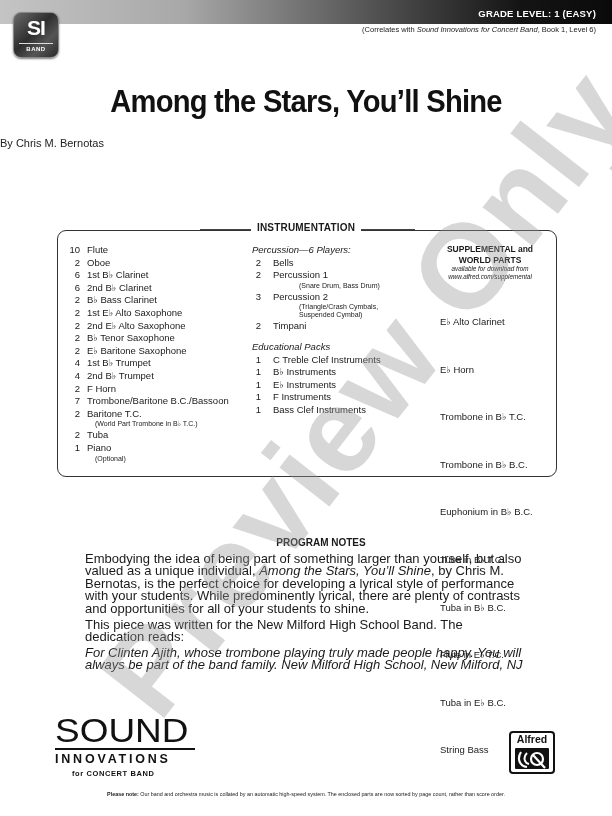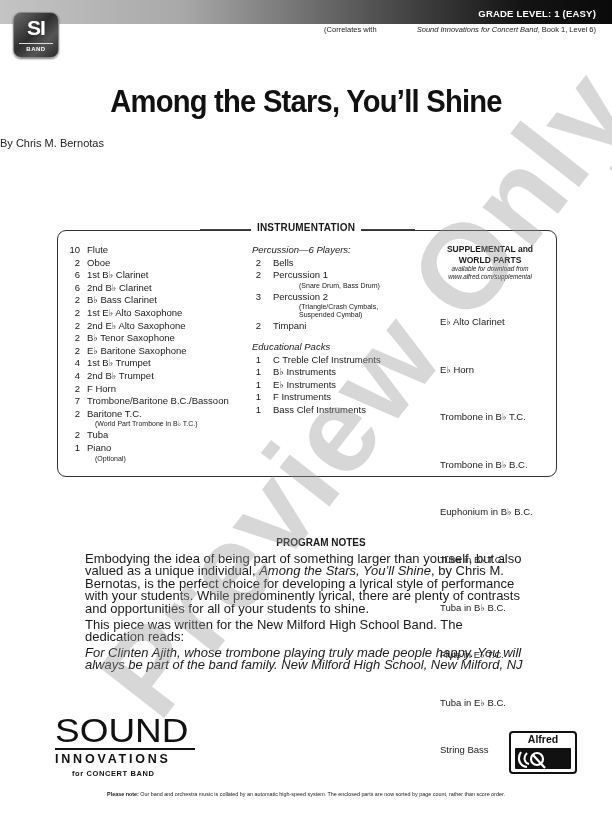--- a/index.html
+++ b/index.html
@@ -31,21 +31,21 @@
     }
 
     .grade-level {
       position: absolute; right: 16px; top: 8px; color: #ffffff;
       font-weight: bold; font-size: 9.5px; letter-spacing: 0.2px;
     }
     .correlates {
       position: absolute; right: 16px; top: 25px; font-size: 7.5px; color: #222;
       white-space: nowrap;
     }
-    .correlates em { font-style: italic; margin-left: 38px; }
+    .correlates em { font-style: italic; }
 
     .title {
       position: absolute; left: 0; width: 612px; top: 84px; text-align: center;
       font-family: "Liberation Sans", sans-serif; font-weight: bold;
       font-size: 31px; letter-spacing: -0.8px; color: #111;
       transform: scaleX(0.94);
     }
     .composer {
       position: absolute; left: 0; width: 612px; top: 137px; text-align: left;
       font-size: 11px; color: #222;
@@ -108,21 +108,21 @@
     }
     .sound-logo .rule { height: 1.5px; background: #111; width: 140px; margin-top: 2px; }
     .sound-logo .innov {
       font-weight: bold; font-size: 12.5px; letter-spacing: 2.8px; margin-top: 2px; color: #111;
     }
     .sound-logo .concert {
       font-weight: bold; font-size: 7.5px; letter-spacing: 0.6px; margin-top: 3px; margin-left: 17px; color: #111;
     }
 
     .alfred-logo {
-      position: absolute; left: 509px; top: 731px; width: 68px; height: 43px;
+      position: absolute; left: 509px; top: 731px; width: 46px; height: 43px;
       border: 2px solid #111; border-radius: 4px; background: #fff;
     }
     .alfred-logo .alfred-text {
       position: absolute; left: 0; right: 0; top: 0px; text-align: center;
       font-weight: bold; font-size: 10.5px; color: #111;
     }
     .alfred-logo .alfred-mark {
       position: absolute; left: 4px; right: 4px; top: 15px; bottom: 3px; background: #111; border-radius: 1px;
     }
 

